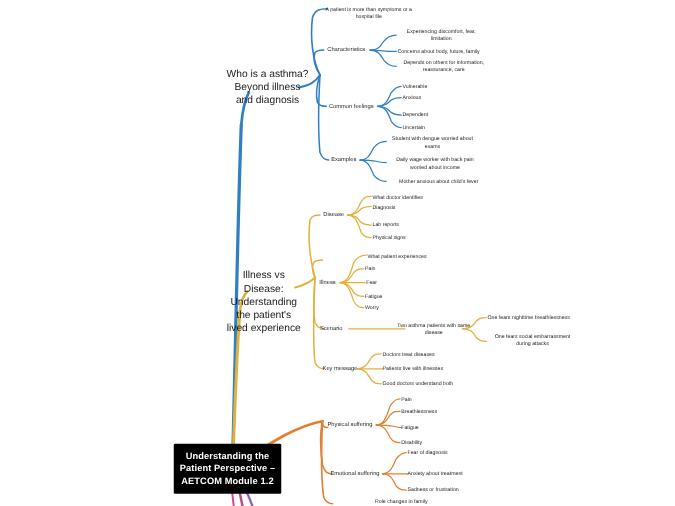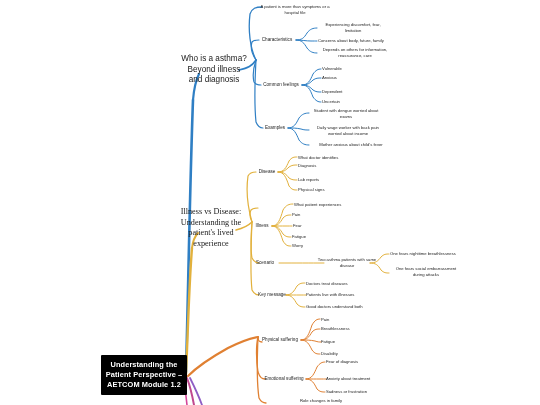--- a/index.html
+++ b/index.html
@@ -13,20 +13,21 @@
   svg.links{position:absolute;left:0;top:0;width:540px;height:405px;pointer-events:none;}
   .node{position:absolute;box-sizing:border-box;}
   .node .txt{display:block;}
 
   
   .central{
     background:#000000;color:#ffffff;
     font-weight:bold;font-size:7.4px;line-height:10px;
     text-align:center;padding:5px 4px;border-radius:1px;
     letter-spacing:.1px;
+    margin-left:38px;
   }
   
   .topic{
     color:#1a1a1a;font-size:8.2px;line-height:10.5px;
     text-align:center;font-weight:400;
   }
   
   .sub{
     font-size:4.6px;line-height:6px;color:#1f1f1f;
     text-align:center;
@@ -176,21 +177,21 @@
   <div class="node leaf" style="left:310px;top:108px;width:72px;">
     <span class="txt">Student with dengue worried about exams</span>
   </div>
   <div class="node leaf" style="left:310px;top:125px;width:76px;">
     <span class="txt">Daily wage worker with back pain worried about income</span>
   </div>
   <div class="node leaf" style="left:310px;top:142px;width:82px;">
     <span class="txt">Mother anxious about child's fever</span>
   </div>
 
-  <div class="node topic anchor" style="left:211px;top:228px;width:62px;font-family:Liberation Serif, serif;">
+  <div class="node topic anchor" style="left:211px;top:242px;width:62px;">
     <span class="txt">Illness vs Disease: Understanding the patient's lived experience</span>
   </div>
 
   <div class="node sub anchor" style="left:267px;top:172px;width:24px;">
     <span class="txt">Disease</span>
   </div>
   <div class="node leaf l" style="left:298px;top:155px;width:60px;">
     <span class="txt">What doctor identifies</span>
   </div>
   <div class="node leaf l" style="left:298px;top:163px;width:60px;">

